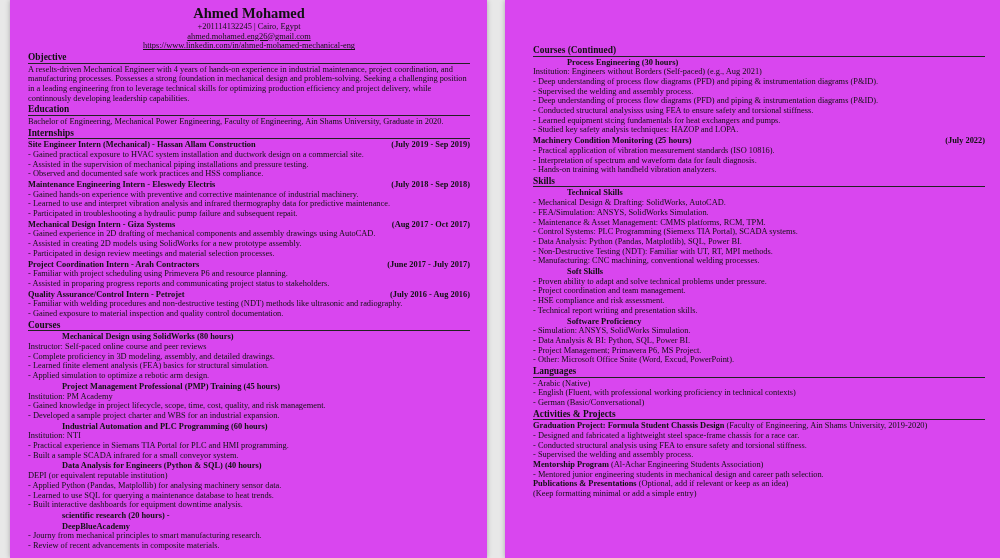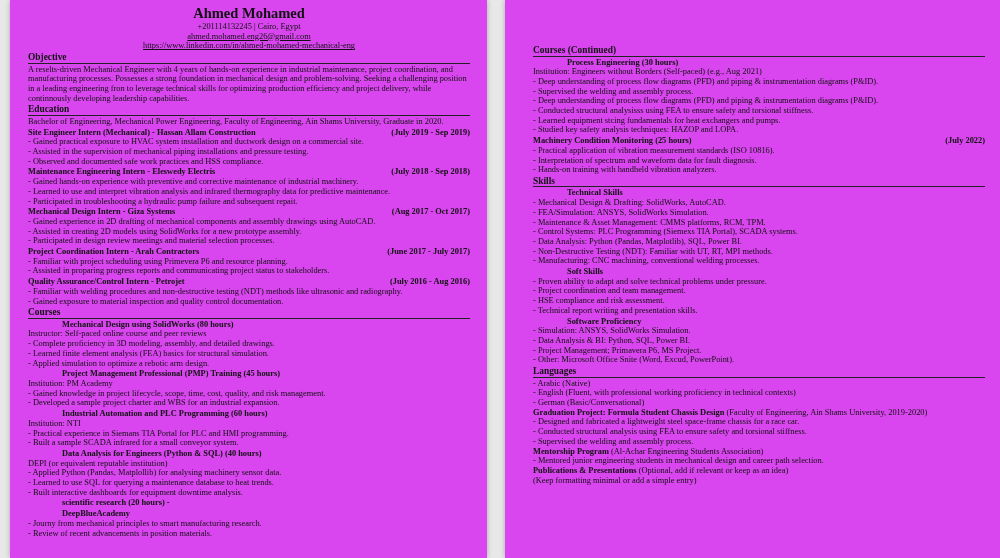--- a/index.html
+++ b/index.html
@@ -37,20 +37,21 @@
 <div id="page1" class="page">
   <div class="content">
       <div class="ln name">Ahmed Mohamed</div>
       <div class="ln center">+201114132245 | Cairo, Egypt</div>
       <div class="ln link">ahmed.mohamed.eng26@gmail.com</div>
       <div class="ln link">https://www.linkedin.com/in/ahmed-mohamed-mechanical-eng</div>
       <div class="ln section">Objective</div>
       <div class="ln">A reselts-driven Mechanical Engineer with 4 years of hands-on experience in industrial maintenance, project coordination, and manufacturing processes. Possesses a strong foundation in mechanical design and problem-solving. Seeking a challenging position in a leading engineering fron to leverage technical skills for optimizing production efficiency and project delivery, while continnously developing leadership capabilities.</div>
       <div class="ln section">Education</div>
       <div class="ln">Bachelor of Engineering, Mechanical Power Engineering, Faculty of Engineering, Ain Shams University, Graduate in 2020.</div>
+      <div class="ln section">Internships</div>
       <div class="ln row">
         <span class="rl">Site Engineer Intern (Mechanical) - Hassan Allam Construction</span>
         <span class="rr">(July 2019 - Sep 2019)</span>
       </div>
       <div class="ln">- Gained practical exposure to HVAC system installation and ductwork design on a commercial site.</div>
       <div class="ln">- Assisted in the supervision of mechanical piping installations and pressure testing.</div>
       <div class="ln">- Observed and documented safe work practices and HSS compliance.</div>
       <div class="ln row">
         <span class="rl">Maintenance Engineering Intern - Eleswedy Electris</span>
         <span class="rr">(July 2018 - Sep 2018)</span>
@@ -92,21 +93,21 @@
       <div class="ln">- Practical experience in Siemans TIA Portal for PLC and HMI programming.</div>
       <div class="ln">- Built a sample SCADA infrared for a small conveyor system.</div>
       <div class="ln bold">Data Analysis for Engineers (Python &amp; SQL) (40 hours)</div>
       <div class="ln">DEPI (or equivalent reputable institution)</div>
       <div class="ln">- Applied Python (Pandas, Matplollib) for analysing machinery sensor data.</div>
       <div class="ln">- Learned to use SQL for querying a maintenance database to heat trends.</div>
       <div class="ln">- Built interactive dashboards for equipment downtime analysis.</div>
       <div class="ln bold">scientific research (20 hours) -</div>
       <div class="ln bold">DeepBlueAcademy</div>
       <div class="ln">- Journy from mechanical principles to smart manufacturing research.</div>
-      <div class="ln">- Review of recent advancements in position materials.</div>
+      <div class="ln">- Review of recent advancements in composite materials.</div>
     </div>
 </div>
 <div id="page2" class="page">
   <div class="content">
       <div class="ln section">Courses (Continued)</div>
       <div class="ln bold">Process Engineering (30 hours)</div>
       <div class="ln">Institution: Engineers without Borders (Self-paced) (e.g., Aug 2021)</div>
       <div class="ln">- Deep understanding of process flow diagrams (PFD) and piping &amp; instrumentation diagrams (P&amp;ID).</div>
       <div class="ln">- Supervised the welding and assembly process.</div>
       <div class="ln">- Deep understanding of process flow diagrams (PFD) and piping &amp; instrumentation diagrams (P&amp;ID).</div>
@@ -136,20 +137,21 @@
       <div class="ln">- Technical report writing and presentation skills.</div>
       <div class="ln bold">Software Proficiency</div>
       <div class="ln">- Simulation: ANSYS, SolidWorks Simulation.</div>
       <div class="ln">- Data Analysis &amp; BI: Python, SQL, Power BI.</div>
       <div class="ln">- Project Management; Primavera P6, MS Project.</div>
       <div class="ln">- Other: Microsoft Office Snite (Word, Excud, PowerPoint).</div>
       <div class="ln section">Languages</div>
       <div class="ln">- Arabic (Native)</div>
       <div class="ln">- English (Fluent, with professional working proficiency in technical contexts)</div>
       <div class="ln">- German (Basic/Conversational)</div>
+      <div class="ln section">Activities &amp; Projects</div>
       <div class="ln bp"><span class="b">Graduation Project: Formula Student Chassis Design</span><span> (Faculty of Engineering, Ain Shams University, 2019-2020)</span></div>
       <div class="ln">- Designed and fabricated a lightweight steel space-frame chassis for a race car.</div>
       <div class="ln">- Conducted structural analysis using FEA to ensure safety and torsional stiffness.</div>
       <div class="ln">- Supervised the welding and assembly process.</div>
       <div class="ln bp"><span class="b">Mentorship Program</span><span> (Al-Achar Engineering Students Association)</span></div>
       <div class="ln">- Mentored junior engineering students in mechanical design and career path selection.</div>
       <div class="ln bp"><span class="b">Publications &amp; Presentations</span><span> (Optional, add if relevant or keep as an idea)</span></div>
       <div class="ln">(Keep formatting minimal or add a simple entry)</div>
     </div>
 </div>

